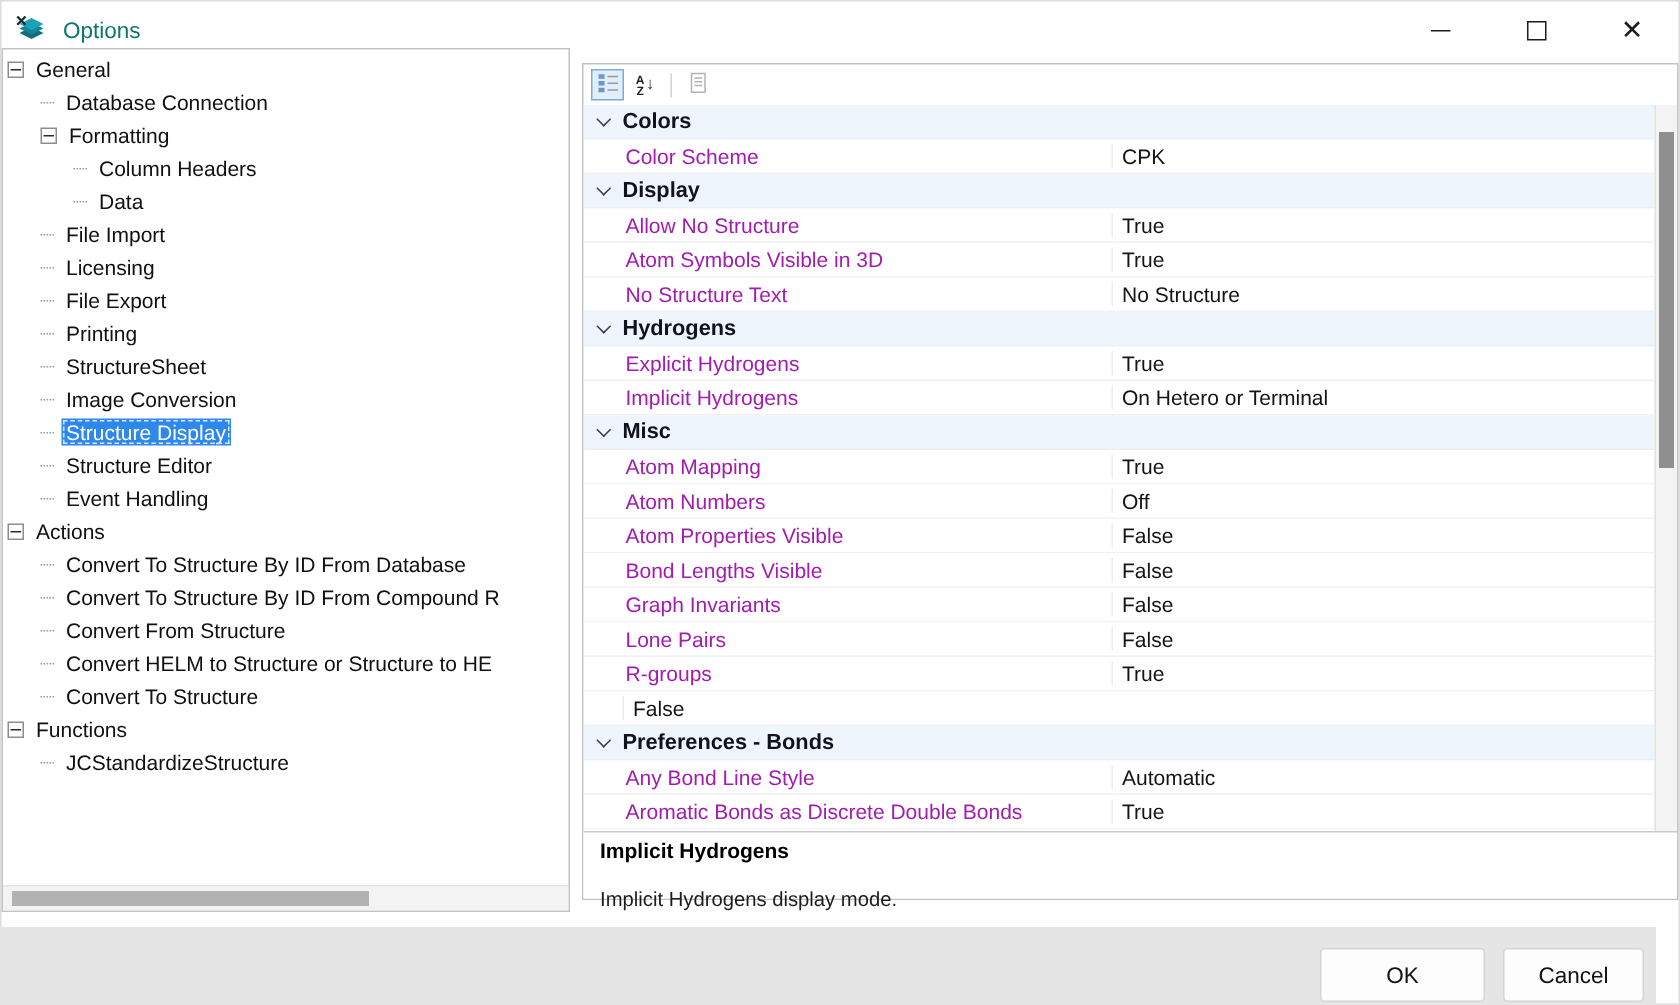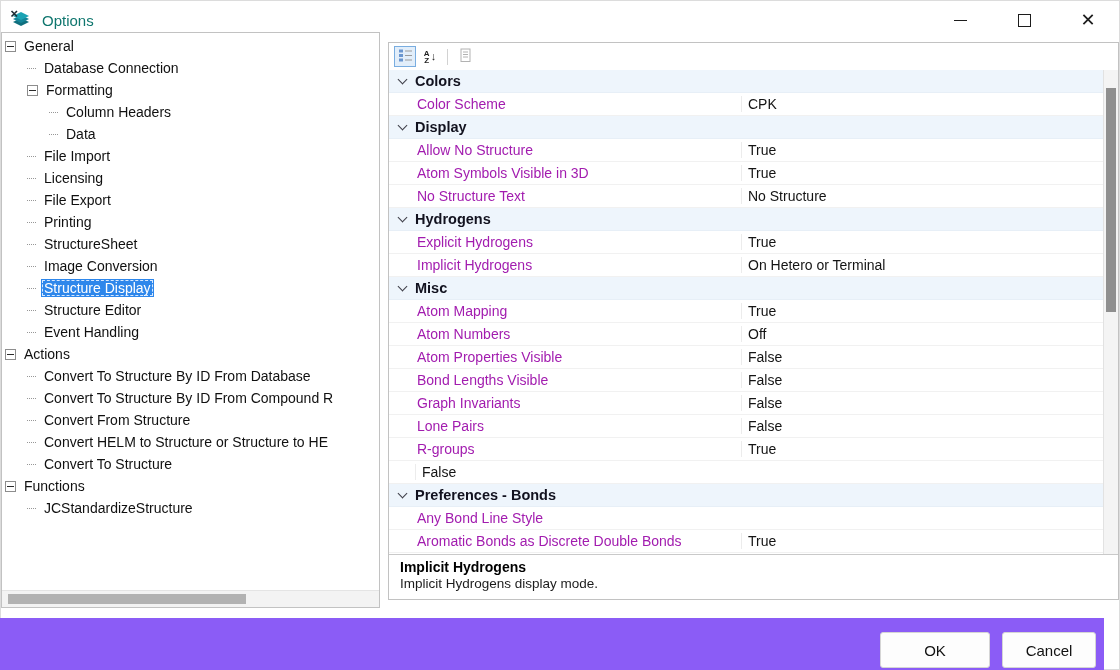--- a/index.html
+++ b/index.html
@@ -57,24 +57,24 @@
   .pg-name{width:326px;flex:0 0 326px;display:flex;align-items:center;padding-left:2px;color:#a21caf;box-sizing:border-box}
   .pg-value{flex:1;display:flex;align-items:center;padding-left:6px;border-left:1px solid #ececec;color:#141414}
 
   .vscroll{position:absolute;top:27px;right:0;width:15px;height:484px;background:#f4f4f4;
            border-left:1px solid #e2e2e2;box-sizing:border-box}
   .vthumb{position:absolute;left:2px;right:2px;top:18px;height:224px;background:#8f8f8f}
 
   .pg-desc{position:absolute;left:0;right:0;top:511px;height:45px;border-top:1px solid #c9c9c9;
            background:#fff;padding:4px 11px;box-sizing:border-box}
   .desc-title{font-weight:bold;font-size:14px;color:#000}
-  .desc-text{font-size:13.5px;color:#1c1c1c;margin-top:1px}
+  .desc-text{font-size:13.5px;color:#1c1c1c;margin-top:17px}
 
   
-  .footer{position:absolute;left:0;right:16px;top:618px;height:52px;background:#8b5cf6}
+  .footer{position:absolute;left:0;right:16px;top:618px;height:52px;background:#e5e5e5}
   .btn{position:absolute;top:14px;height:36px;background:#fdfdfd;border:1px solid #d5d5d5;
        border-radius:3px;font-size:15px;font-family:inherit;color:#111}
   .btn-ok{left:880px;width:110px}
   .btn-cancel{left:1002px;width:94px}
 </style>
 </head>
 <body>
 
 <div class="window">
 
@@ -329,20 +329,21 @@
         </div>
         <div class="pg-row pg-cat">
           <span class="pg-gutter">
             <span class="chev"></span>
           </span>
           <span class="cat-label">Preferences - Bonds</span>
         </div>
         <div class="pg-row pg-item">
           <span class="pg-gutter"></span>
           <span class="pg-name">Any Bond Line Style</span>
+          <span class="pg-value">Automatic</span>
         </div>
         <div class="pg-row pg-item">
           <span class="pg-gutter"></span>
           <span class="pg-name">Aromatic Bonds as Discrete Double Bonds</span>
           <span class="pg-value">True</span>
         </div>
         <div class="pg-row pg-item">
           <span class="pg-gutter"></span>
           <span class="pg-name">Coordinate Bond Style</span>
           <span class="pg-value">Arrow</span>

